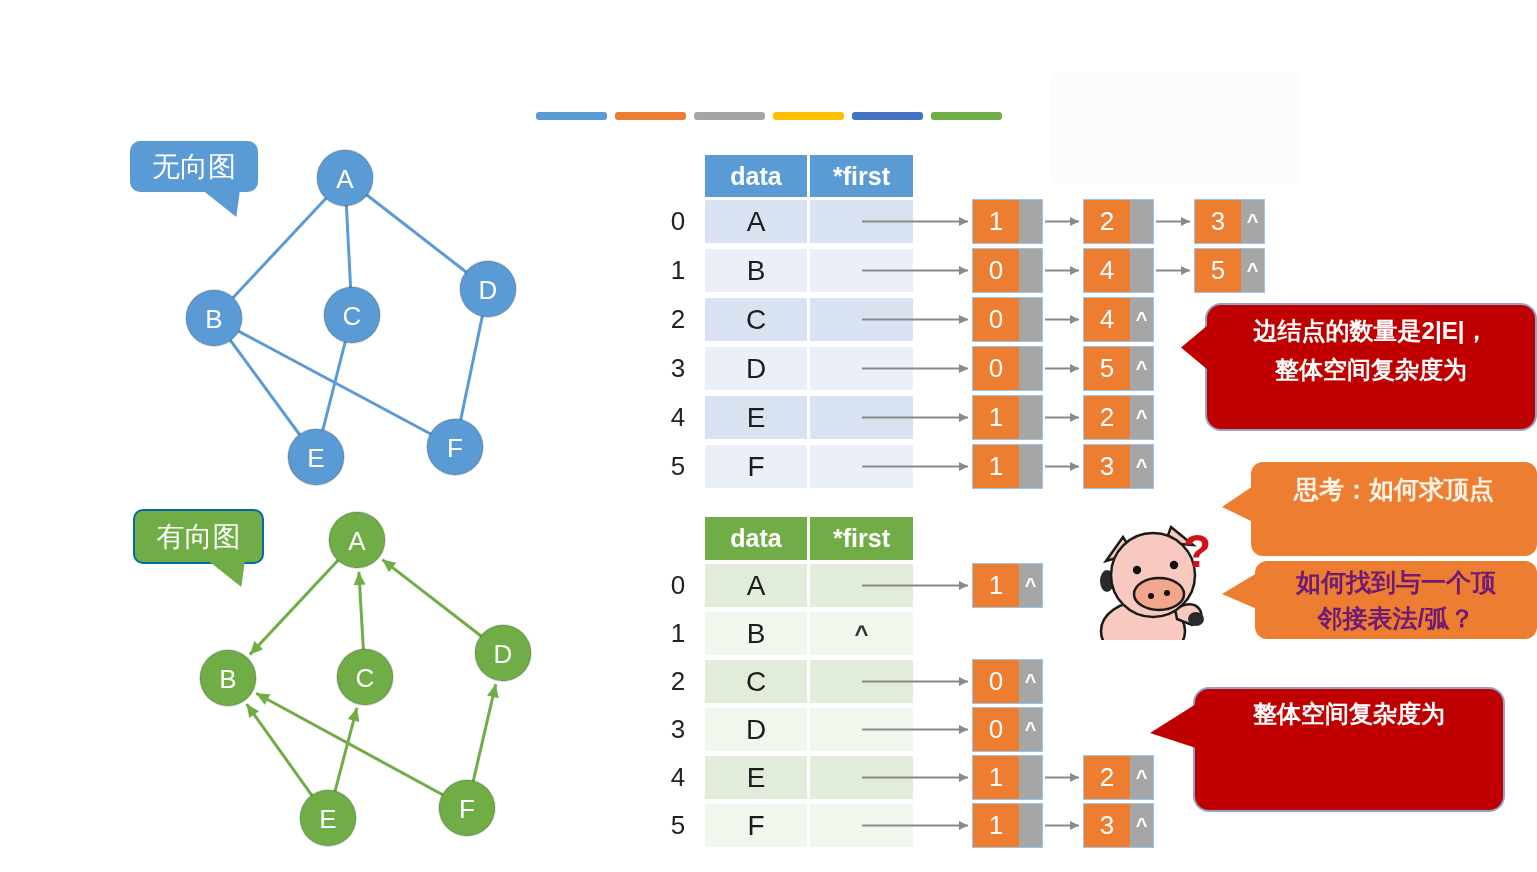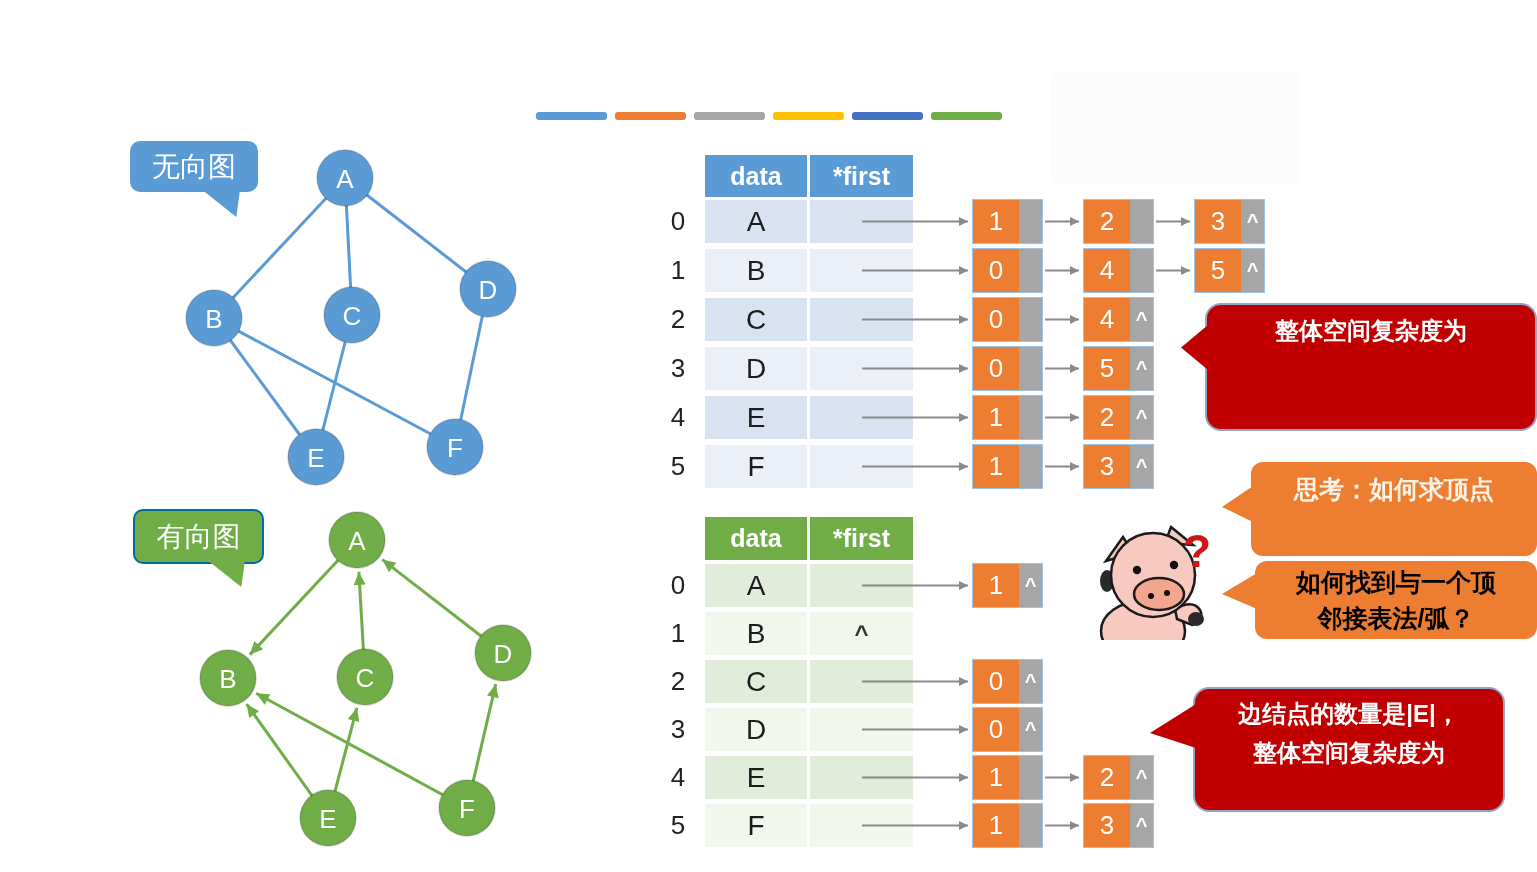--- a/index.html
+++ b/index.html
@@ -326,43 +326,43 @@
       </div>
       <div class="nodebox" style="left: 423px; top: 286px; border-color: rgb(157, 195, 230);">
         <div class="nb-val" style="background: rgb(237, 125, 49);">3</div>
         <div class="nb-ptr" style="background: rgb(166, 166, 166);">^</div>
       </div>
     </div>
 
   <div id="callout-red-top" class="callout" style="background: rgb(192, 0, 0); color: rgb(255, 255, 255);">
     <div class="tail" style="background: rgb(192, 0, 0);"></div>
     <div class="callout-text">
+        <div>边结点的数量是2|E|，</div>
         <div>整体空间复杂度为</div>
       </div>
   </div>
 
   <div id="callout-orange-think" class="callout" style="background: rgb(237, 125, 49); color: rgb(253, 244, 231);">
     <div class="tail" style="background: rgb(237, 125, 49);"></div>
     <div class="callout-text">
         <div>思考：如何求顶点</div>
       </div>
   </div>
 
-  <div id="callout-orange-find" class="callout" style="background: rgb(237, 125, 49); color: #000000;">
+  <div id="callout-orange-find" class="callout" style="background: rgb(237, 125, 49); color: #701a75;">
     <div class="tail" style="background: rgb(237, 125, 49);"></div>
     <div class="callout-text">
         <div>如何找到与一个顶</div>
         <div>邻接表法/弧？</div>
       </div>
   </div>
 
   <div id="callout-red-bottom" class="callout" style="background: rgb(192, 0, 0); color: rgb(255, 255, 255);">
     <div class="tail" style="background: rgb(192, 0, 0);"></div>
     <div class="callout-text">
-        <div>边结点的数量是|E|，</div>
         <div>整体空间复杂度为</div>
       </div>
   </div>
 
   <svg id="pig" width="125" height="125" viewBox="0 0 125 125">
     <ellipse cx="14" cy="66" rx="7" ry="11" fill="#2a2a2a"></ellipse>
     <g stroke="#1a1a1a" stroke-width="2.5" fill="#F8CABF">
       <path d="M30,22 L13,46 L40,38 Z"></path>
       <path d="M78,12 L100,30 L72,28 Z"></path>
       <ellipse cx="50" cy="116" rx="42" ry="30"></ellipse>

